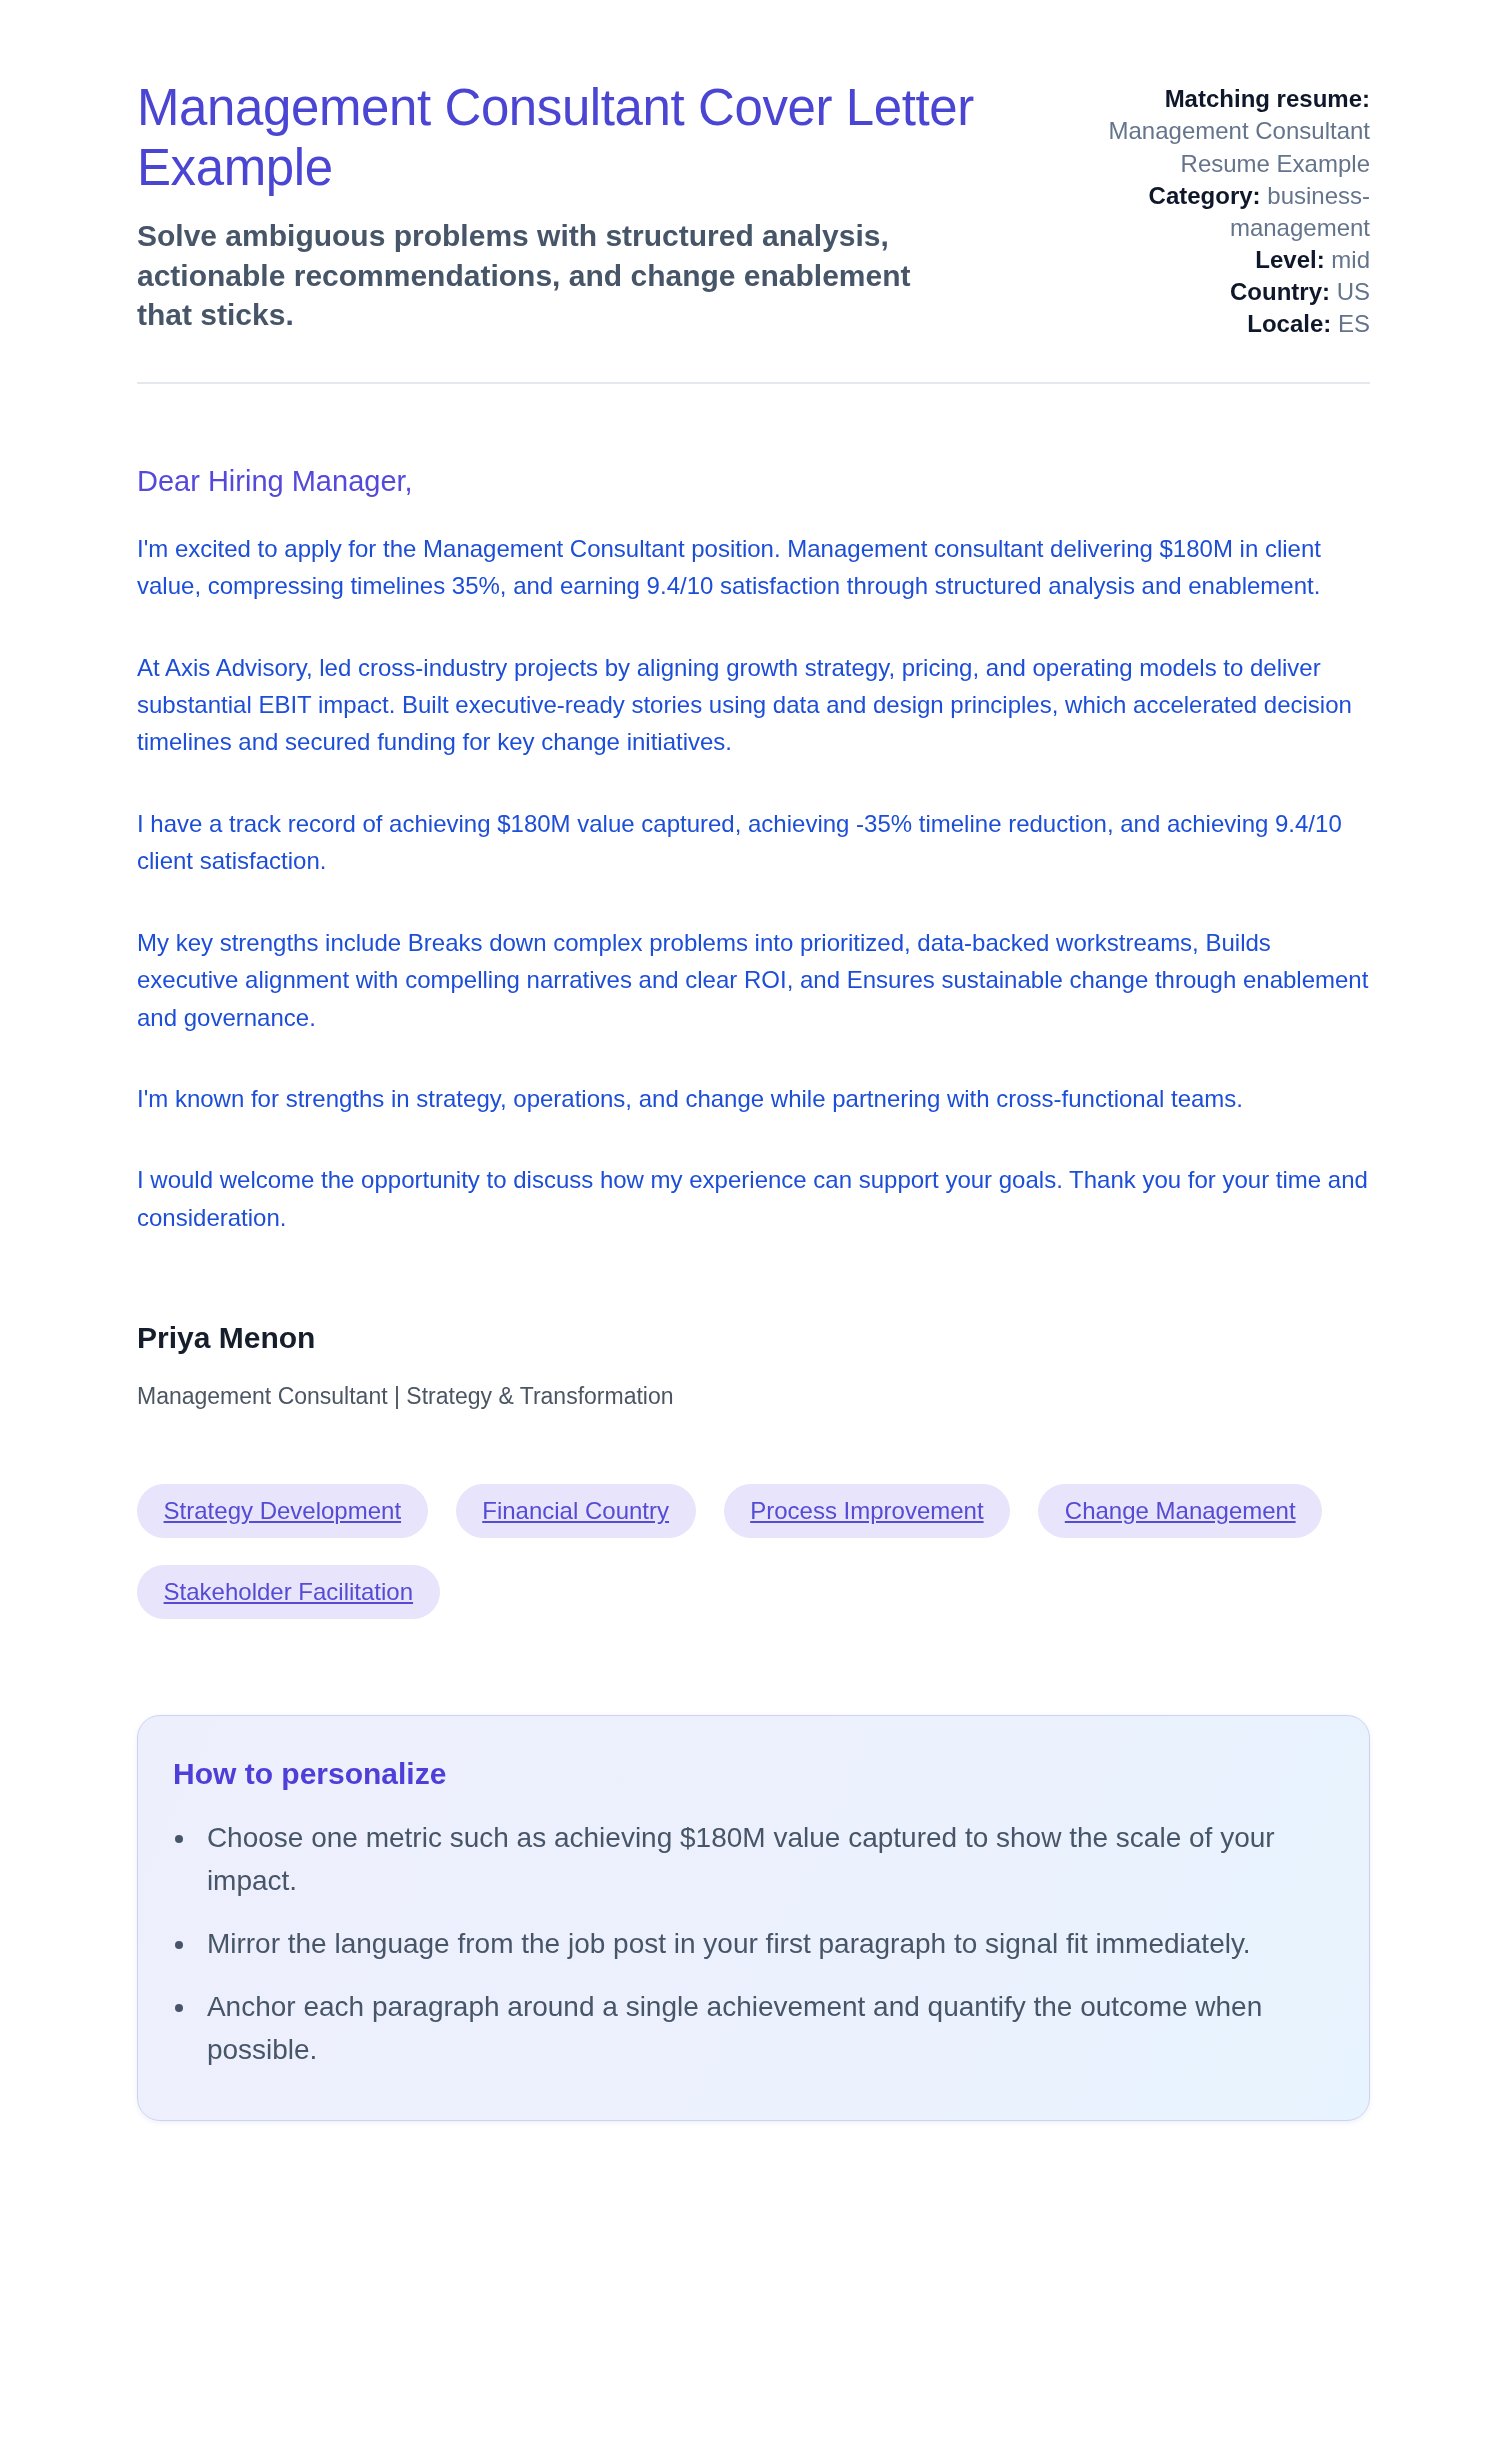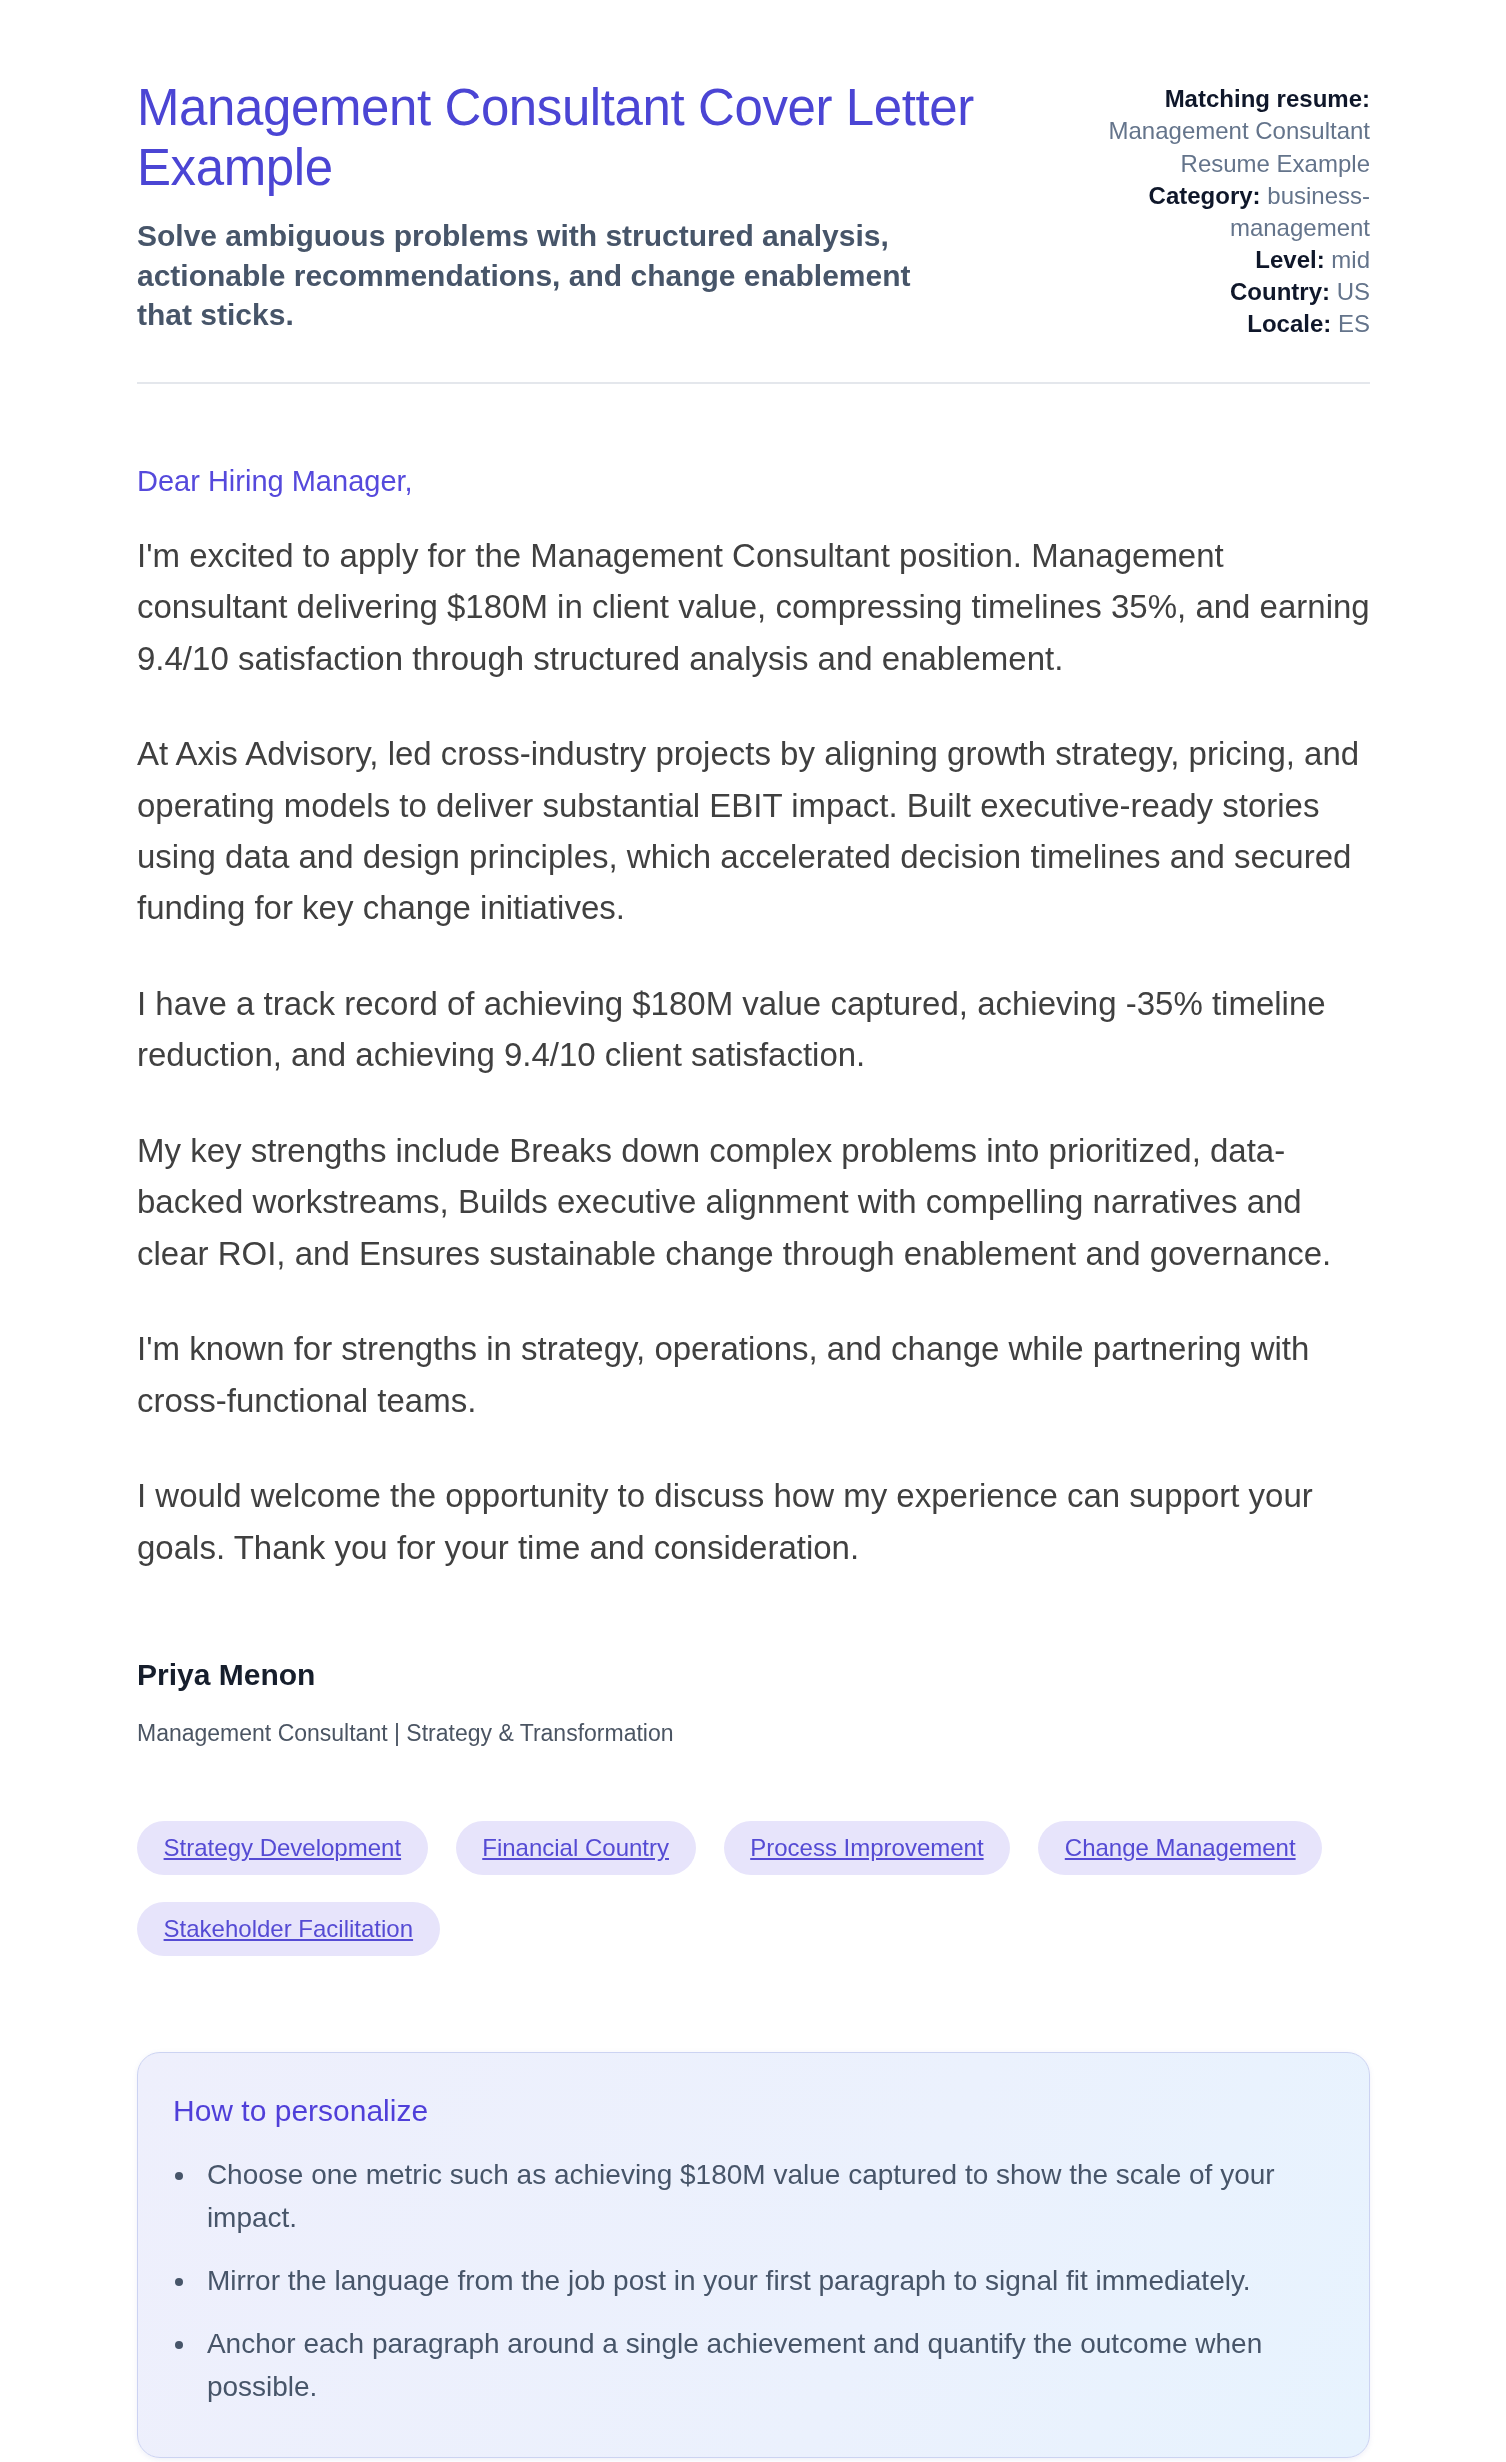--- a/index.html
+++ b/index.html
@@ -53,23 +53,23 @@
   .letter { max-width: 1241px; }
   .greeting {
     margin: 76px 0 0 0;
     font-size: 29px;
     line-height: 1.5;
     font-weight: 400;
     color: #5549dc;
   }
   .letter p {
     margin: 44px 0 0 0;
-    font-size: 33px;
+    font-size: 24px;
     line-height: 1.56;
-    color: #404040;
+    color: #1d4ed8;
   }
   .letter p:first-of-type { margin-top: 26.6px; }
 
   
   .signature { margin-top: 85px; }
   .signature-name {
     font-size: 30px;
     font-weight: 700;
     color: #161e2c;
   }
@@ -104,21 +104,21 @@
     margin-top: 96px;
     background: linear-gradient(115deg, #eeeffc 0%, #ebf1fd 60%, #e7f3fe 100%);
     border: 1.8px solid #ccd3f2;
     border-radius: 23px;
     padding: 41px 50px 48px 35px;
     box-shadow: 0 1.8px 5.3px rgba(120,130,200,0.12);
   }
   .personalize-title {
     margin: 0;
     font-size: 30px;
-    font-weight: 400;
+    font-weight: 700;
     color: #4width: 83fd9;
     color: #4f3fd9;
   }
   .personalize ul {
     margin: 25px 0 0 0;
     padding-left: 25px;
   }
   .personalize li {
     padding-left: 8.9px;
     font-size: 28px;

